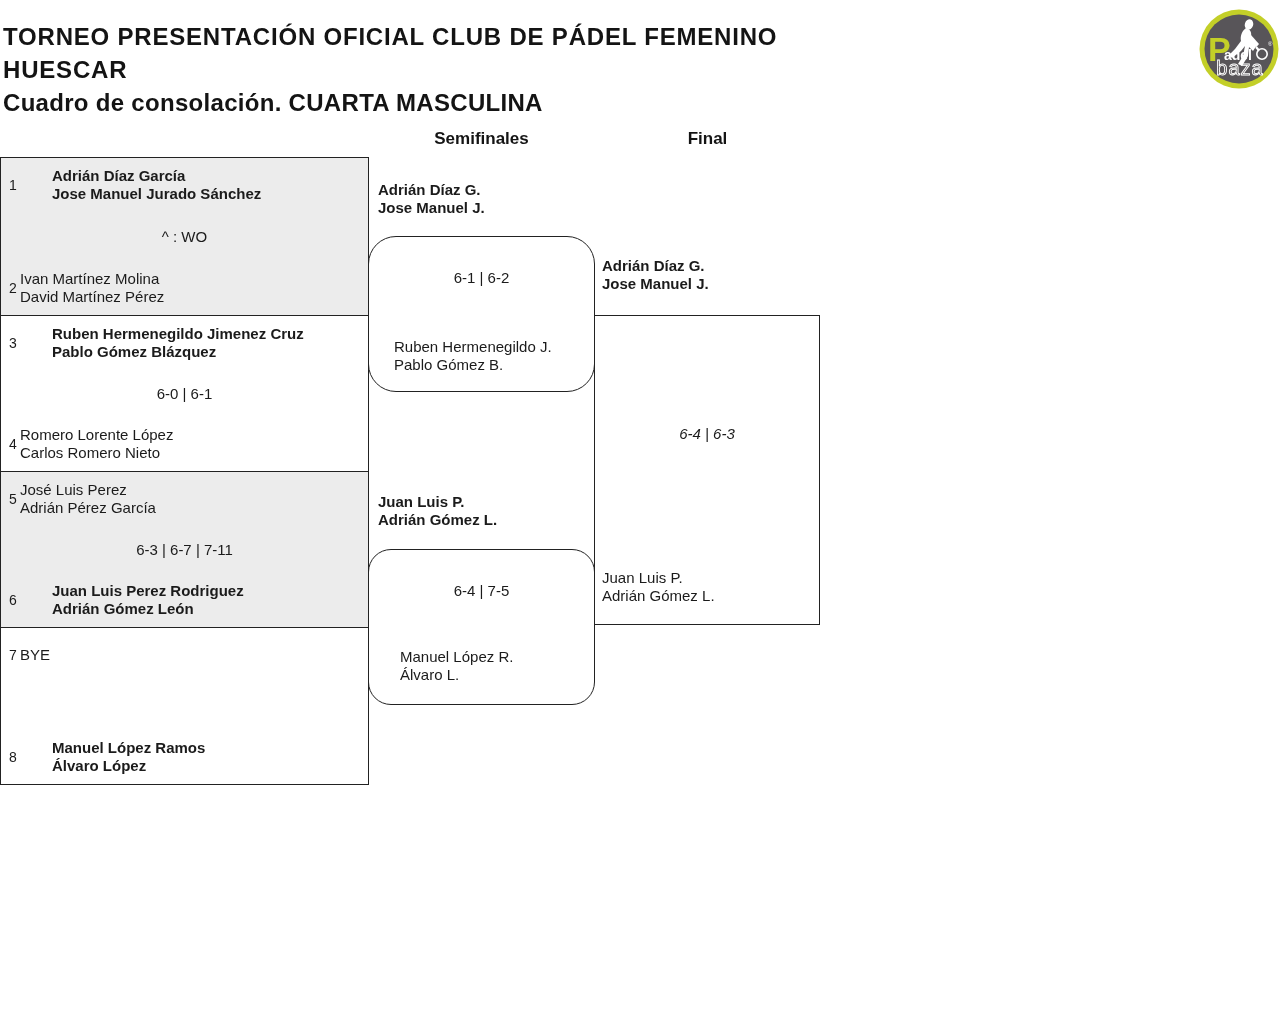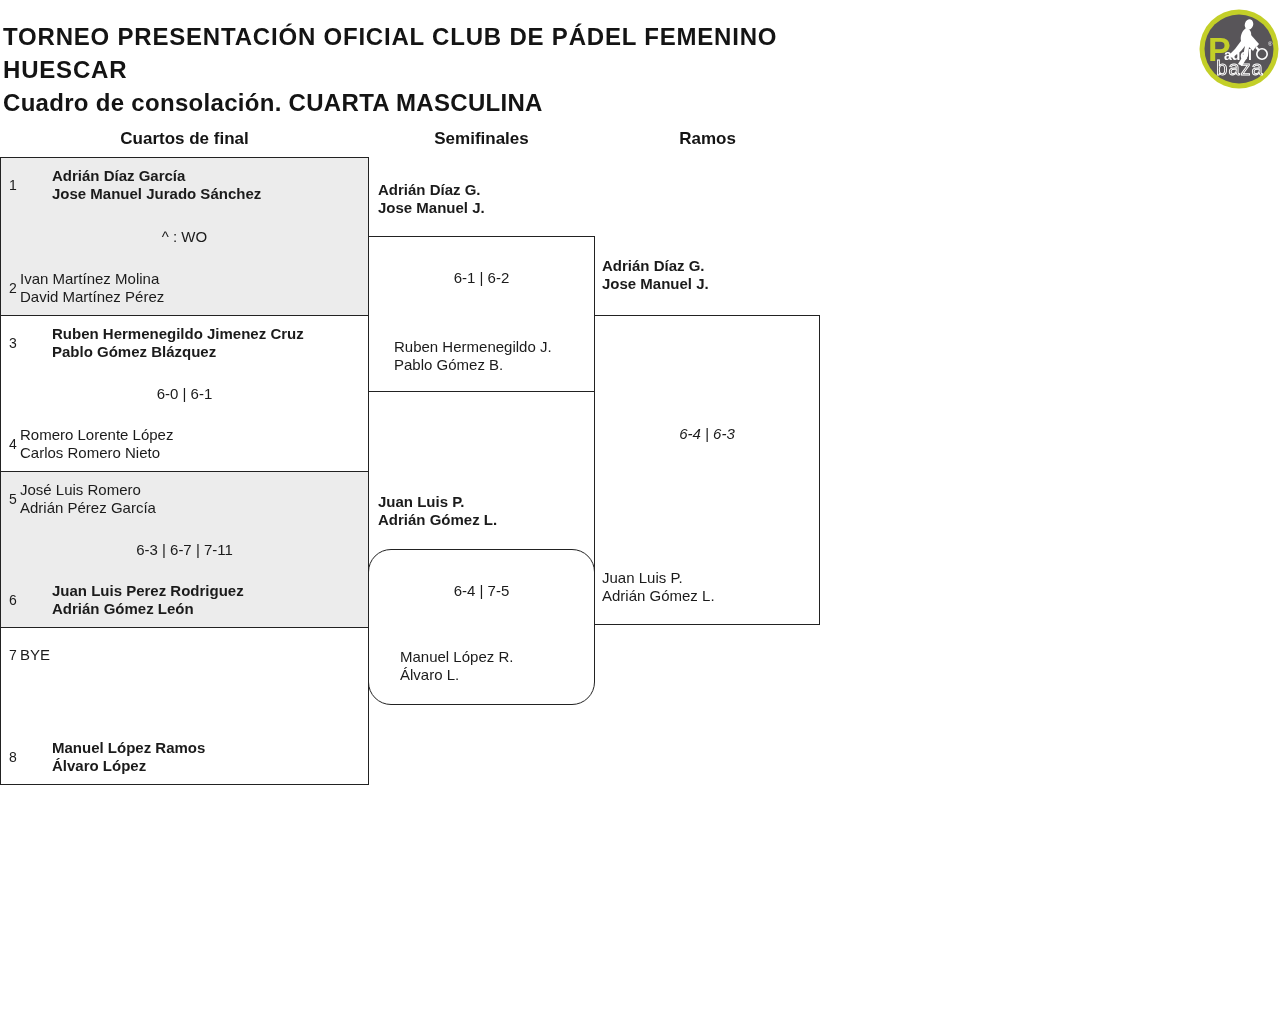--- a/index.html
+++ b/index.html
@@ -52,21 +52,21 @@
   .names { display: flex; flex-direction: column; justify-content: center; font-size: 15px; line-height: 18px; }
   .names.bold { font-weight: 700; margin-left: 32px; }
   .score-row { flex: 1; display: flex; align-items: center; justify-content: center; font-size: 15px; }
 
   
   .line-box {
     position: absolute; border: 1px solid #222; background: transparent;
     display: flex; justify-content: center; align-items: flex-start;
   }
   .sf-box { left: 368px; width: 227px; height: 156px; }
-  .sf-box.sf1 { top: 236px; }
+  .sf-box.sf1 { top: 236px; border-radius: 28px; }
   .sf-box.sf2 { top: 549px; border-radius: 23px; }
   .final-box { left: 594px; top: 315px; width: 226px; height: 310px; }
   .box-score { font-size: 15px; }
   .sf-box .box-score { margin-top: 32px; }
   .final-box .box-score { margin-top: 109px; font-style: italic; }
 
   
   .adv { position: absolute; font-size: 15px; line-height: 18px; }
   .adv.bold { font-weight: 700; }
   .adv.sf1-top { left: 378px; top: 181px; }
@@ -96,23 +96,22 @@
       <path d="M52,26 L60,35 L57.5,38 L49.5,30 Z"></path>
     </g>
     <circle cx="63" cy="45" r="5.2" fill="none" stroke="#ffffff" stroke-width="1.6"></circle>
     <line x1="57" y1="38" x2="60" y2="41.5" stroke="#ffffff" stroke-width="2.2"></line>
     <text x="69" y="37" font-size="6" fill="#ffffff">®</text>
     <text x="9" y="52" font-size="34" font-weight="bold" fill="#c3cf28">P</text>
     <text x="25" y="51" font-size="14" font-weight="bold" fill="#ffffff">adel</text>
     <text x="41" y="66" font-size="20" text-anchor="middle" letter-spacing="1" fill="none" stroke="#ffffff" stroke-width="0.9">baza</text>
   </svg>
 
-  <div class="round-hdr qf">Cuartos de final</div>
   <div class="round-hdr sf">Semifinales</div>
-  <div class="round-hdr fi">Ramos</div>
+  <div class="round-hdr fi">Final</div>
 
   <div class="qf-box shaded" style="top:157px;height:159px;">
     <div class="slot">
       <div class="seed">1</div>
       <div class="names bold">
         <div>Adrián Díaz García</div>
         <div>Jose Manuel Jurado Sánchez</div>
       </div>
     </div>
     <div class="score-row">^ : WO</div>
@@ -140,21 +139,21 @@
         <div>Romero Lorente López</div>
         <div>Carlos Romero Nieto</div>
       </div>
     </div>
   </div>
 
   <div class="qf-box shaded no-top" style="top:472px;height:156px;">
     <div class="slot">
       <div class="seed">5</div>
       <div class="names">
-        <div>José Luis Romero</div>
+        <div>José Luis Perez</div>
         <div>Adrián Pérez García</div>
       </div>
     </div>
     <div class="score-row">6-3 | 6-7 | 7-11</div>
     <div class="slot">
       <div class="seed">6</div>
       <div class="names bold">
         <div>Juan Luis Perez Rodriguez</div>
         <div>Adrián Gómez León</div>
       </div>

